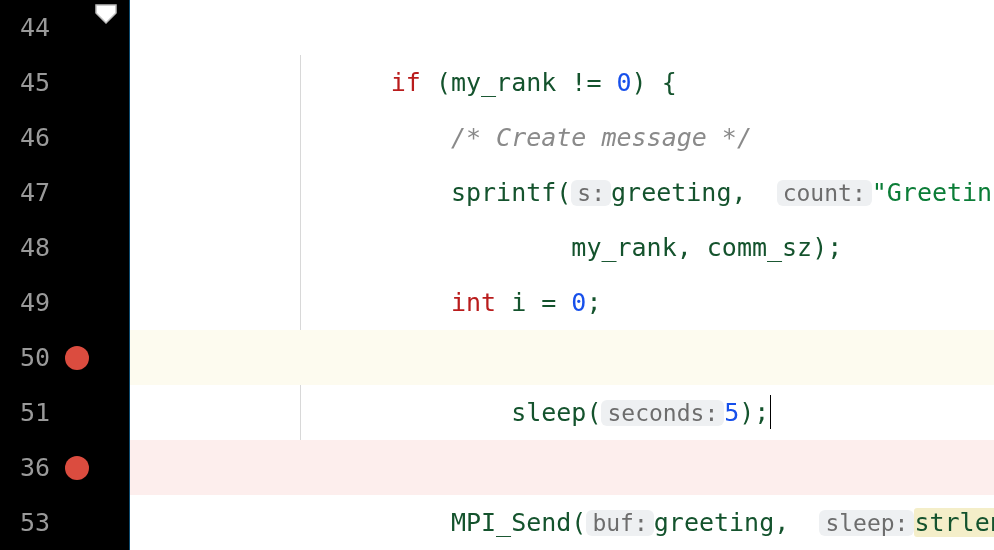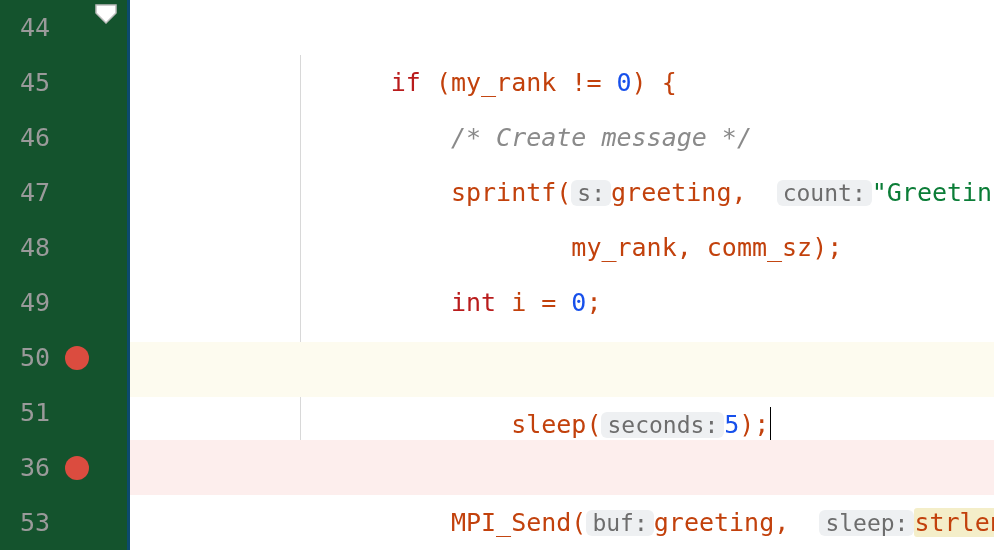--- a/index.html
+++ b/index.html
@@ -1,43 +1,43 @@
 <!DOCTYPE html>
 <html><head>
 <meta charset="utf-8">
 <style>
   * { margin: 0; padding: 0; box-sizing: border-box; }
   html, body { width: 994px; height: 550px; overflow: hidden; background: #ffffff; }
   body { font-family: "Menlo", "Consolas", "DejaVu Sans Mono", monospace; font-size: 25px; }
 
   .editor { display: flex; width: 100%; height: 100%; }
-  .gutter { width: 130px; flex: 0 0 130px; background: #14532d; border-right: 3px solid #0c4a6e; position: relative; }
+  .gutter { width: 130px; flex: 0 0 130px; background: #000000; border-right: 1px solid #0c4a6e; position: relative; }
   .code-area { flex: 1 1 auto; position: relative; overflow: hidden; }
 
   .line-row { height: 55px; position: relative; }
 
   .line-number { position: absolute; left: 0; width: 58px; text-align: right; color: #9a9a9a; font-size: 25px; line-height: 55px; padding-right: 8px; user-select: none; }
   .bp-col { position: absolute; left: 62px; width: 30px; height: 55px; display: flex; align-items: center; justify-content: center; }
   .bp-dot { width: 24px; height: 24px; border-radius: 50%; background: #db4c3f; }
   .fold-marker { position: absolute; left: 92px; top: 2px; width: 28px; height: 22px; }
   .fold-marker svg { width: 28px; height: 22px; }
 
   .code-line { position: absolute; left: 0; right: 0; height: 55px; line-height: 55px; white-space: pre; font-family: inherit; }
   .code-content { color: #202020; padding-left: 50px; position: relative; }
 
   .bp-line-bg { background: #fdeeed; }
-  .current-line-bg { background: #fdfbef; margin-top: 12px; }
+  .current-line-bg { background: #fdfbef; }
 
   .kw { color: #b91c1c; }
   .num { color: #1750eb; }
   .str { color: #0b7d37; }
   .cmt { color: #8a8a8a; font-style: italic; }
   .hint { background: #eef0f2; color: #6d6d6d; padding: 0 6px; border-radius: 6px; font-size: 23px; font-style: normal; }
   .usage-hl { background: #f4eec9; border-radius: 3px; padding: 0 0px; }
-  .txt { color: #c2410c; }
+  .txt { color: #14532d; }
 
   .indent-guide { position: absolute; top: 0; bottom: 0; width: 1px; background: #d8d8d8; }
 
   .caret { display: inline-block; width: 1px; height: 34px; background: #000; vertical-align: middle; margin-left: 1px; position: relative; top: -2px; }
 </style>
 </head>
 <body>
 
 <div class="editor">
 

